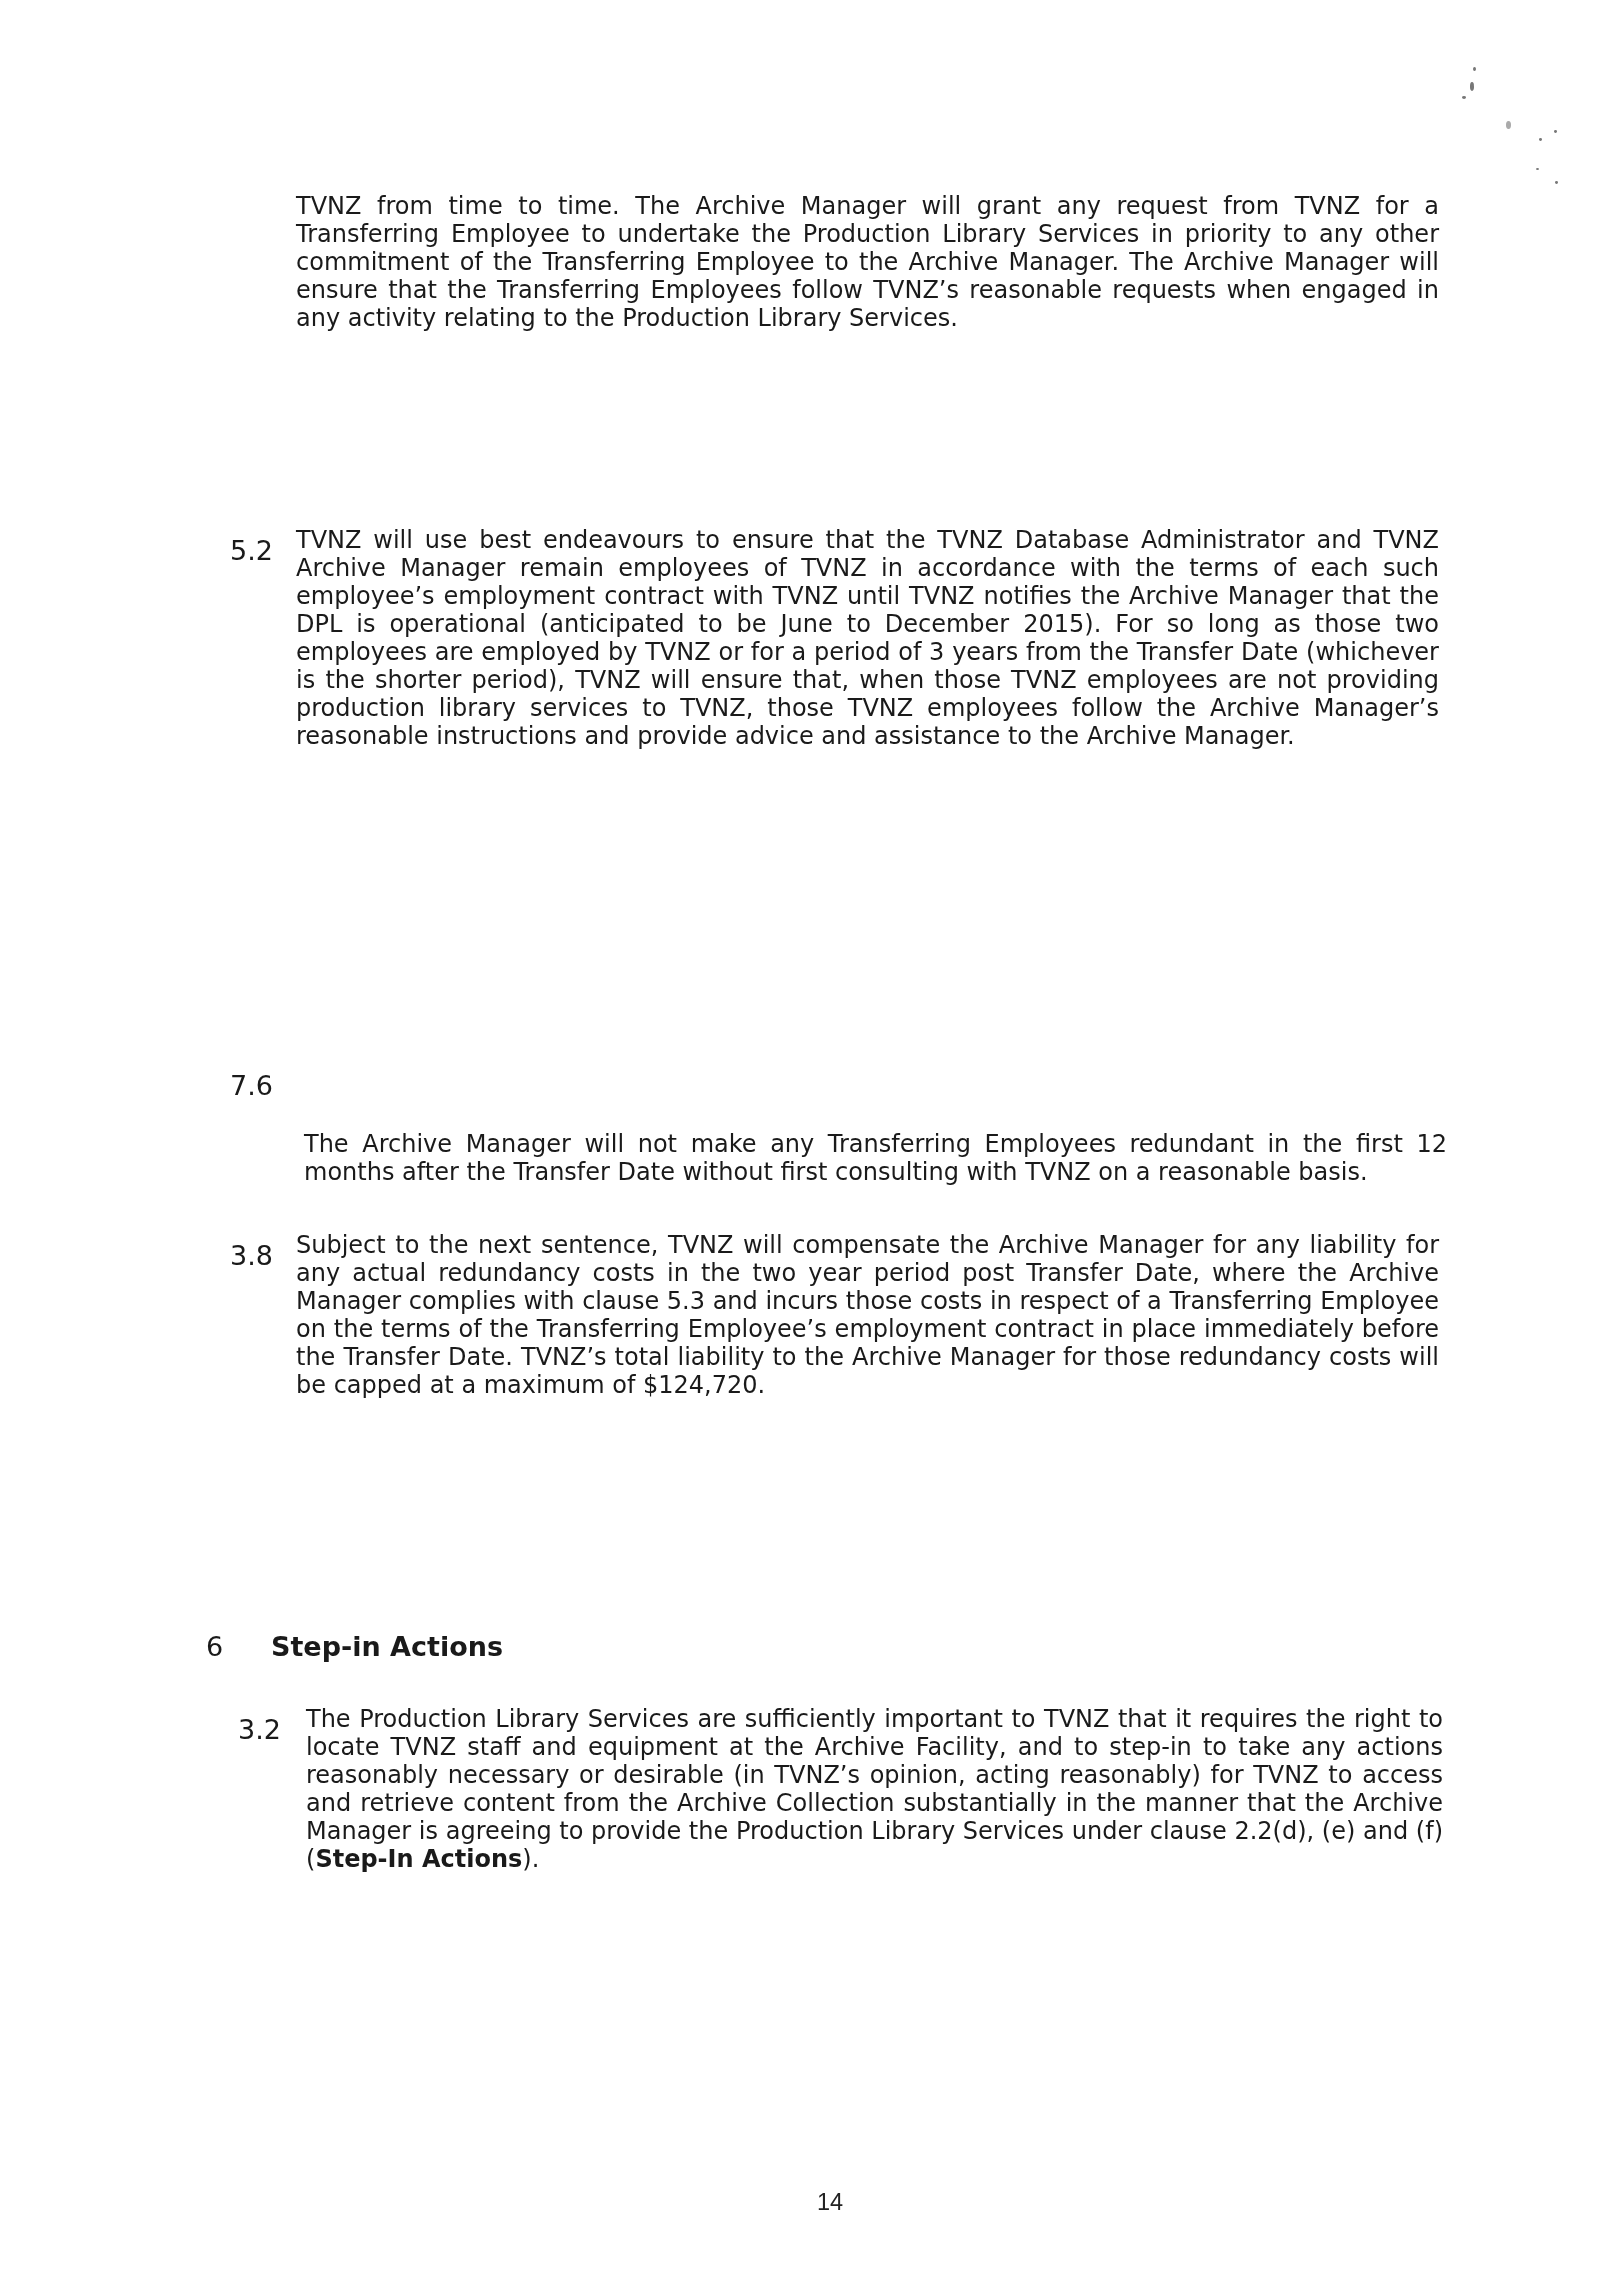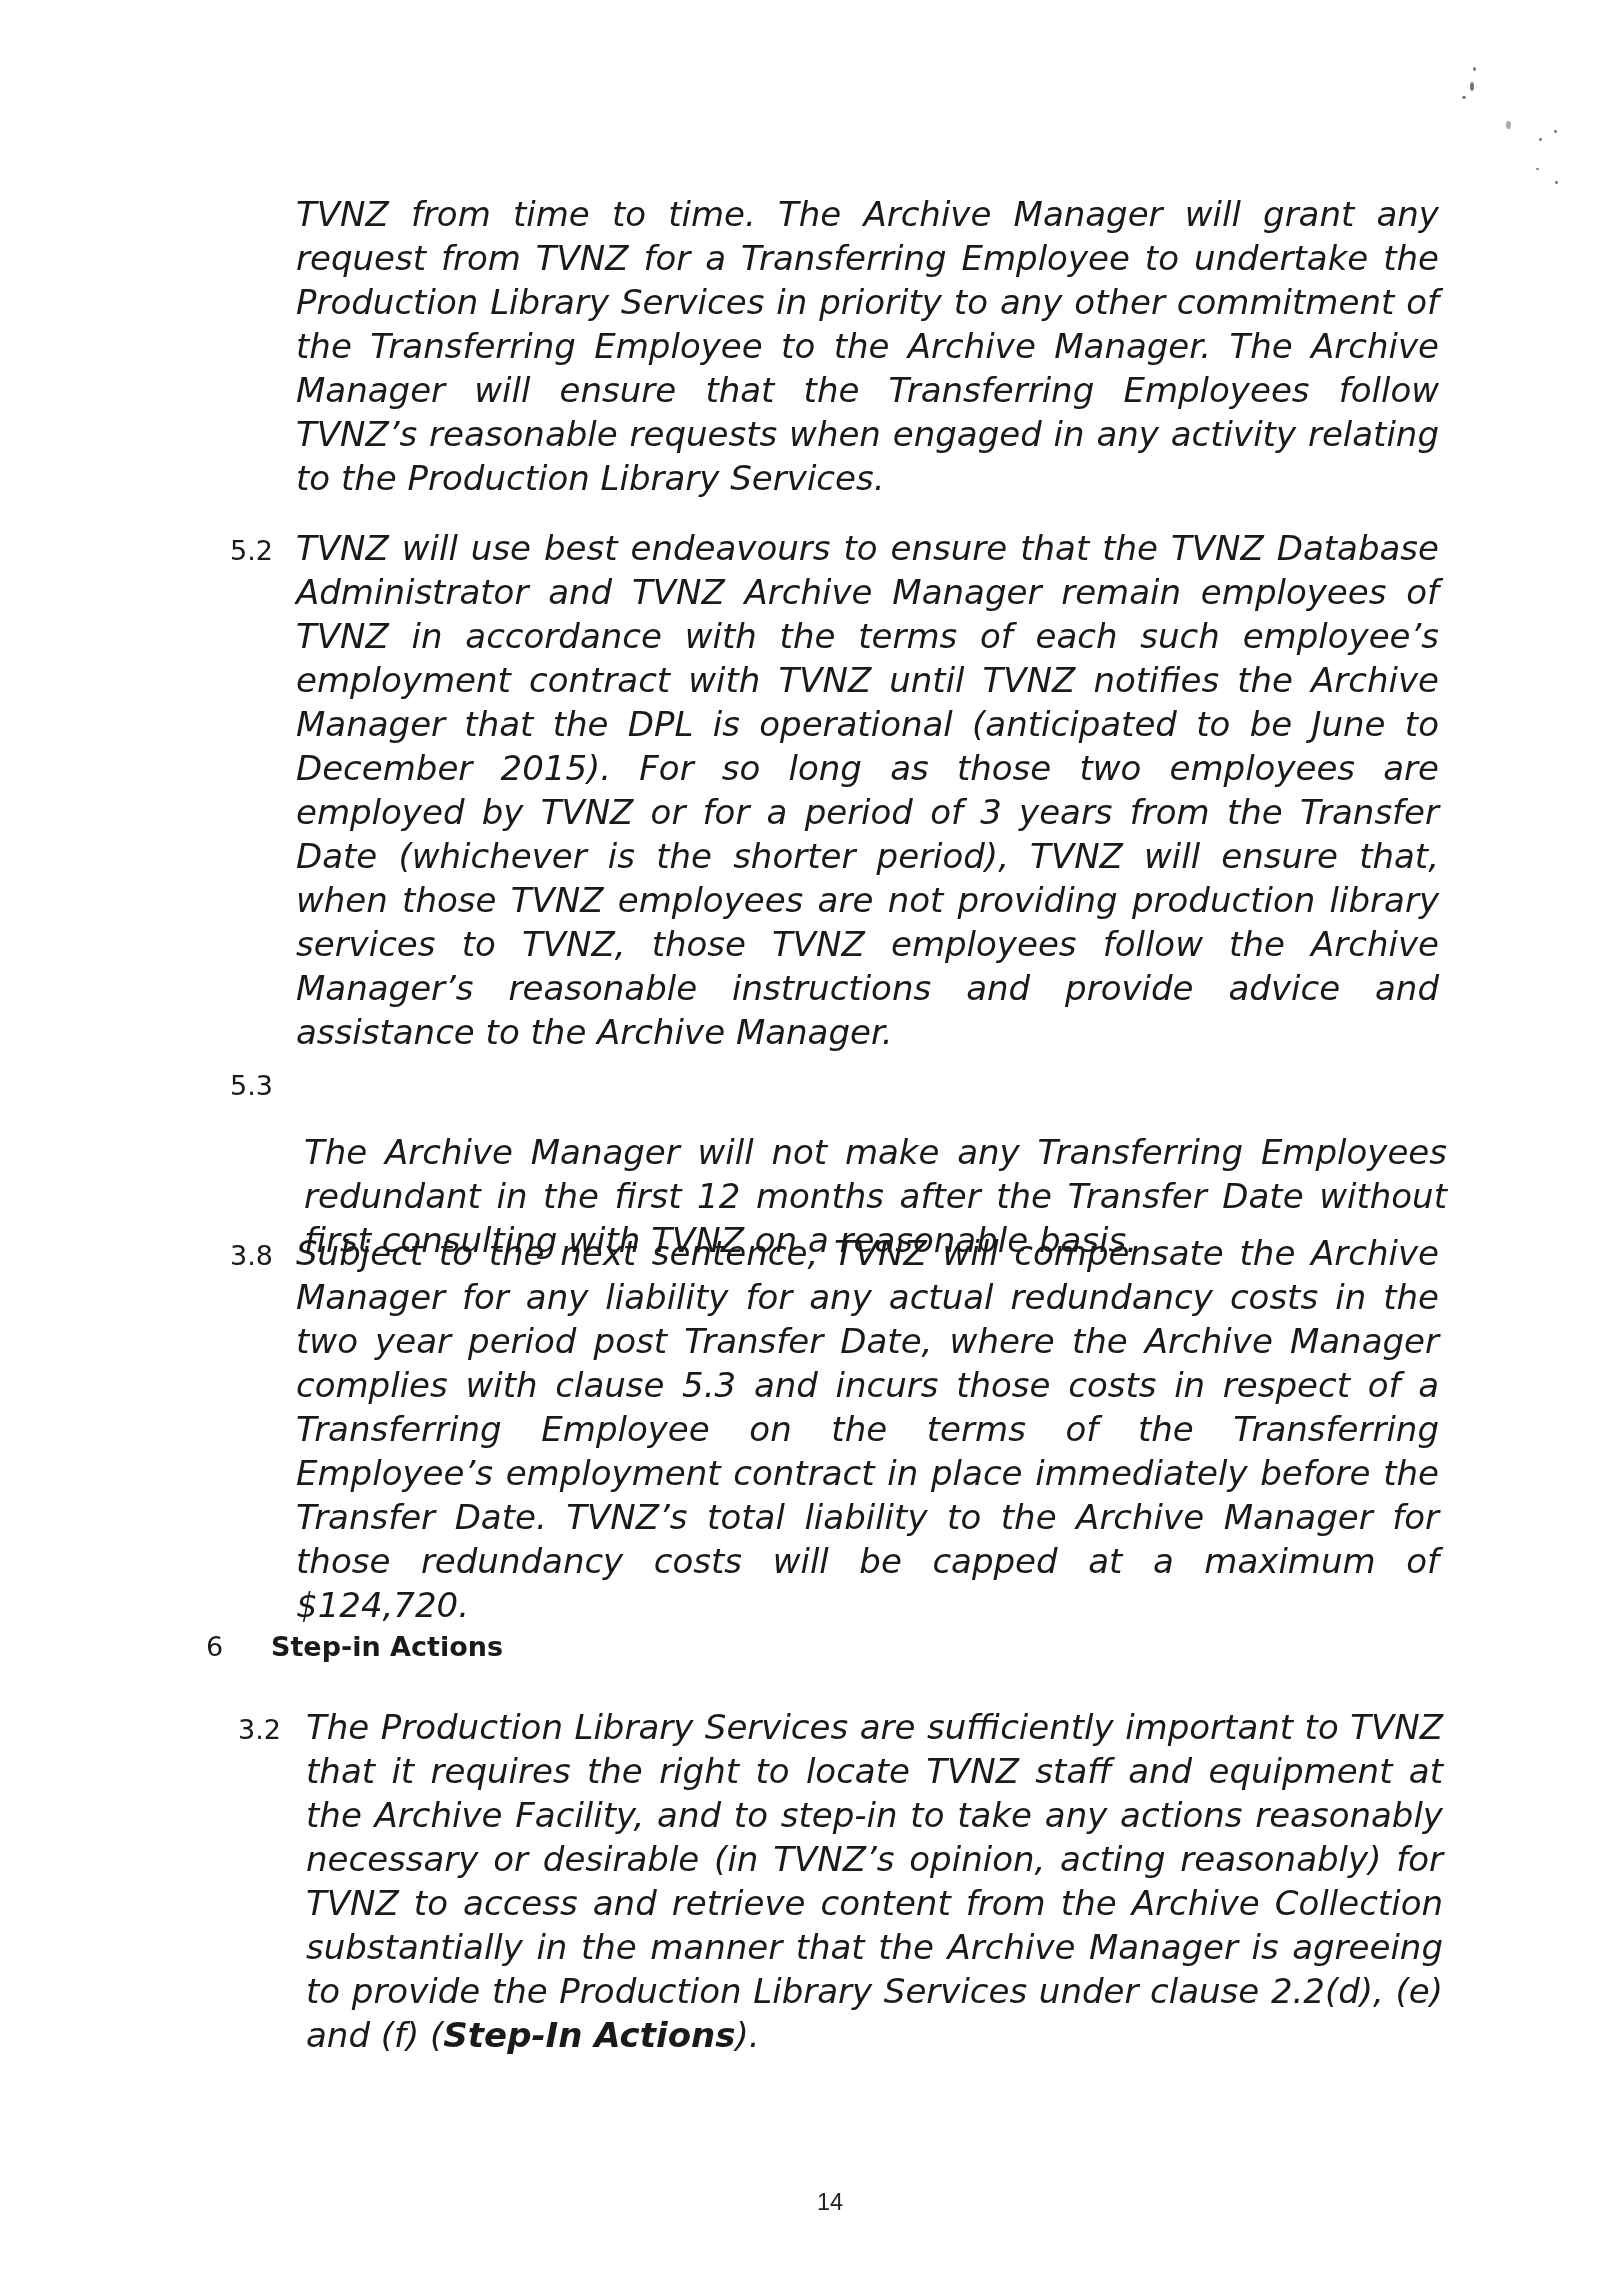--- a/index.html
+++ b/index.html
@@ -1,20 +1,20 @@
 <!DOCTYPE html>
 <html><head>
 <meta charset="utf-8">
 <style>
   html, body { margin: 0; padding: 0; background: #ffffff; }
   body { width: 1621px; height: 2294px; position: relative; overflow: hidden;
          font-family: "DejaVu Sans", sans-serif; color: #1a1a1a; }
   .page { position: absolute; left: 0; top: 0; width: 1621px; height: 2294px; }
-  .para { position: absolute; left: 296px; width: 1143px; font-size: 34px;
-          line-height: 44px; text-align: justify; letter-spacing: 0px; font-style: italic; }
+  .para { position: absolute; left: 296px; width: 1143px; font-size: 24px;
+          line-height: 28px; text-align: justify; letter-spacing: 0px; }
   .num { position: absolute; left: 198px; font-size: 27px; line-height: 50px; margin-left: 32px; }
   .heading-num { position: absolute; left: 206px; font-size: 27px; line-height: 50px; }
   .heading { position: absolute; left: 271px; font-size: 27px; line-height: 50px; font-weight: bold; }
   .page-number { position: absolute; left: 0; width: 1660px; text-align: center; top: 2189px;
                  font-size: 23.5px; font-family: "Liberation Sans", sans-serif; color: #222; }
   .speck { position: absolute; background: #777; border-radius: 50%; }
   b { font-weight: bold; }
 </style>
 </head>
 <body>
@@ -33,21 +33,21 @@
   </div>
 
   <p class="para" style="top:192px;margin:0;">TVNZ from time to time.  The Archive Manager will grant any request from TVNZ for a Transferring Employee to undertake the Production Library Services in priority to any other commitment of the Transferring Employee to the Archive Manager.  The Archive Manager will ensure that the Transferring Employees follow TVNZ’s reasonable requests when engaged in any activity relating to the Production Library Services.</p>
 
   <div>
     <span class="num" style="top:526px;">5.2</span>
     <p class="para" style="top:526px;margin:0;">TVNZ will use best endeavours to ensure that the TVNZ Database Administrator and TVNZ Archive Manager remain employees of TVNZ in accordance with the terms of each such employee’s employment contract with TVNZ until TVNZ notifies the Archive Manager that the DPL is operational (anticipated to be June to December 2015).  For so long as those two employees are employed by TVNZ or for a period of 3 years from the Transfer Date (whichever is the shorter period), TVNZ will ensure that, when those TVNZ employees are not providing production library services to TVNZ, those TVNZ employees follow the Archive Manager’s reasonable instructions and provide advice and assistance to the Archive Manager.</p>
   </div>
 
   <div>
-    <span class="num" style="top:1061px;">5.3</span>
+    <span class="num" style="top:1061px;">7.6</span>
     <p class="para" style="top:1122px;margin:8px;">The Archive Manager will not make any Transferring Employees redundant in the first 12 months after the Transfer Date without first consulting with TVNZ on a reasonable basis.</p>
   </div>
 
   <div>
     <span class="num" style="top:1231px;">3.8</span>
     <p class="para" style="top:1231px;margin:0;">Subject to the next sentence, TVNZ will compensate the Archive Manager for any liability for any actual redundancy costs in the two year period post Transfer Date, where the Archive Manager complies with clause 5.3 and incurs those costs in respect of a Transferring Employee on the terms of the Transferring Employee’s employment contract in place immediately before the Transfer Date.  TVNZ’s total liability to the Archive Manager for those redundancy costs will be capped at a maximum of $124,720.</p>
   </div>
 
   <div>
     <span class="heading-num" style="top:1622px;">6</span>

